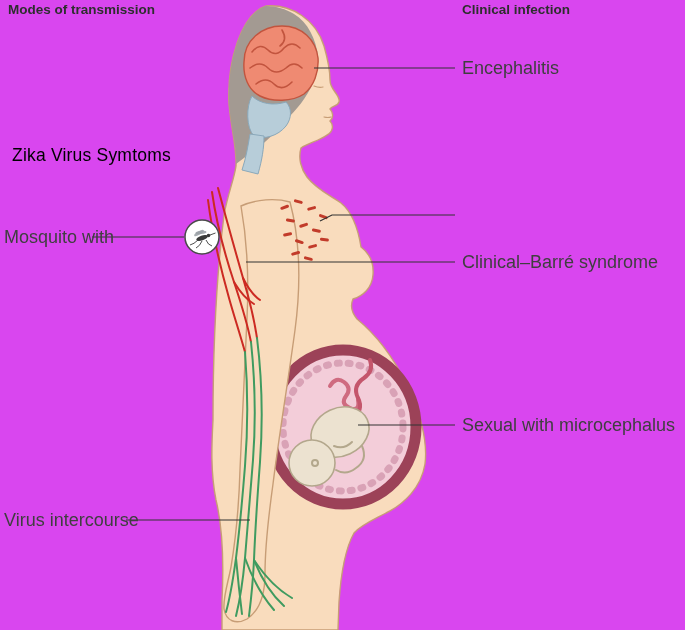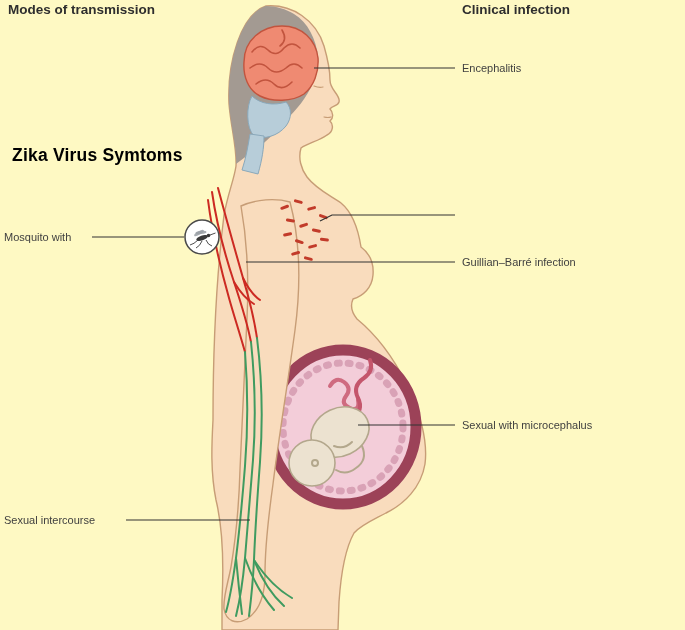--- a/index.html
+++ b/index.html
@@ -1,32 +1,32 @@
 <!DOCTYPE html>
 <html style="--c-skin: #f9dcbd; --c-skin-outline: #c79d76; --c-hair: #a39a92; --c-brain: #ef8a72; --c-brain-detail: #c2543e; --c-brainstem: #b7cdd9; --c-brainstem-outline: #8aa8ba; --c-womb-ring: #9c4258; --c-womb-inner: #f3cdd9; --c-womb-scallop: #d9a2b6; --c-fetus: #ece2d0; --c-fetus-outline: #b3a78c; --c-cord: #c4566c; --c-rash: #c23b2a; --c-nerve-red: #cc2a22; --c-nerve-green: #3f9b60; --c-leader: #333333; --c-text: #3f3f3f; --c-title: #000000;"><head>
 <meta charset="utf-8">
 <title>Zika Virus Symtoms</title>
 <style>
   html,body{margin:0;padding:0;background:#fff;}
   #stage{
     position:relative;width:685px;height:630px;overflow:hidden;
-    background:#fef9c3;font-family:"Liberation Sans",sans-serif;
+    background:#d946ef;font-family:"Liberation Sans",sans-serif;
   }
   #figure-svg{position:absolute;left:0;top:0;}
   .lbl{
-    position:absolute;font-size:11px;line-height:16px;
+    position:absolute;font-size:18px;line-height:16px;
     color:var(--c-text,#3f3f3f);white-space:nowrap;
   }
   .lbl.wrap{white-space:normal;width:220px;}
   .hdr{
     position:absolute;font-size:13.5px;font-weight:700;
     color:#2e2e2e;white-space:nowrap;
   }
   .title{
-    position:absolute;left:12px;top:145px;font-size:17.5px;font-weight:700;
+    position:absolute;left:12px;top:145px;font-size:17.5px;font-weight:400;
     color:var(--c-title,#000);letter-spacing:.2px;white-space:nowrap;
   }
   
   .skin{fill:var(--c-skin,#f9dcbd);stroke:var(--c-skin-outline,#c79d76);stroke-width:1.4;}
   .hair{fill:var(--c-hair,#a39a92);stroke:none;}
   .brain{fill:var(--c-brain,#ef8a72);stroke:var(--c-brain-detail,#c2543e);stroke-width:1.4;}
   .brain-line{fill:none;stroke:var(--c-brain-detail,#c2543e);stroke-width:1.6;stroke-linecap:round;}
   .stem{fill:var(--c-brainstem,#b7cdd9);stroke:var(--c-brainstem-outline,#8aa8ba);stroke-width:1;}
   .womb-ring{fill:var(--c-womb-inner,#f3cdd9);stroke:var(--c-womb-ring,#9c4258);stroke-width:11;}
   .womb-scallop{fill:none;stroke:var(--c-womb-scallop,#d9a2b6);stroke-width:7;stroke-dasharray:2 9;stroke-linecap:round;}
@@ -200,18 +200,18 @@
       <line class="leader" x1="126" y1="520" x2="250" y2="520"></line>
     </g>
   </svg>
 
   <div class="hdr" style="left:8px;top:2px">Modes of transmission</div>
   <div class="hdr" style="left:462px;top:2px">Clinical infection</div>
 
   <div class="title">Zika Virus Symtoms</div>
 
   <div class="lbl" style="left:4px;top:229px">Mosquito with</div>
-  <div class="lbl" style="left:4px;top:512px">Sexual intercourse</div>
+  <div class="lbl" style="left:4px;top:512px">Virus intercourse</div>
 
   <div class="lbl" style="left:462px;top:60px">Encephalitis</div>
-  <div class="lbl" style="left:462px;top:254px">Guillian–Barré infection</div>
+  <div class="lbl" style="left:462px;top:254px">Clinical–Barré syndrome</div>
   <div class="lbl" style="left:462px;top:417px">Sexual with microcephalus</div>
 </div>
 
 </body></html>

